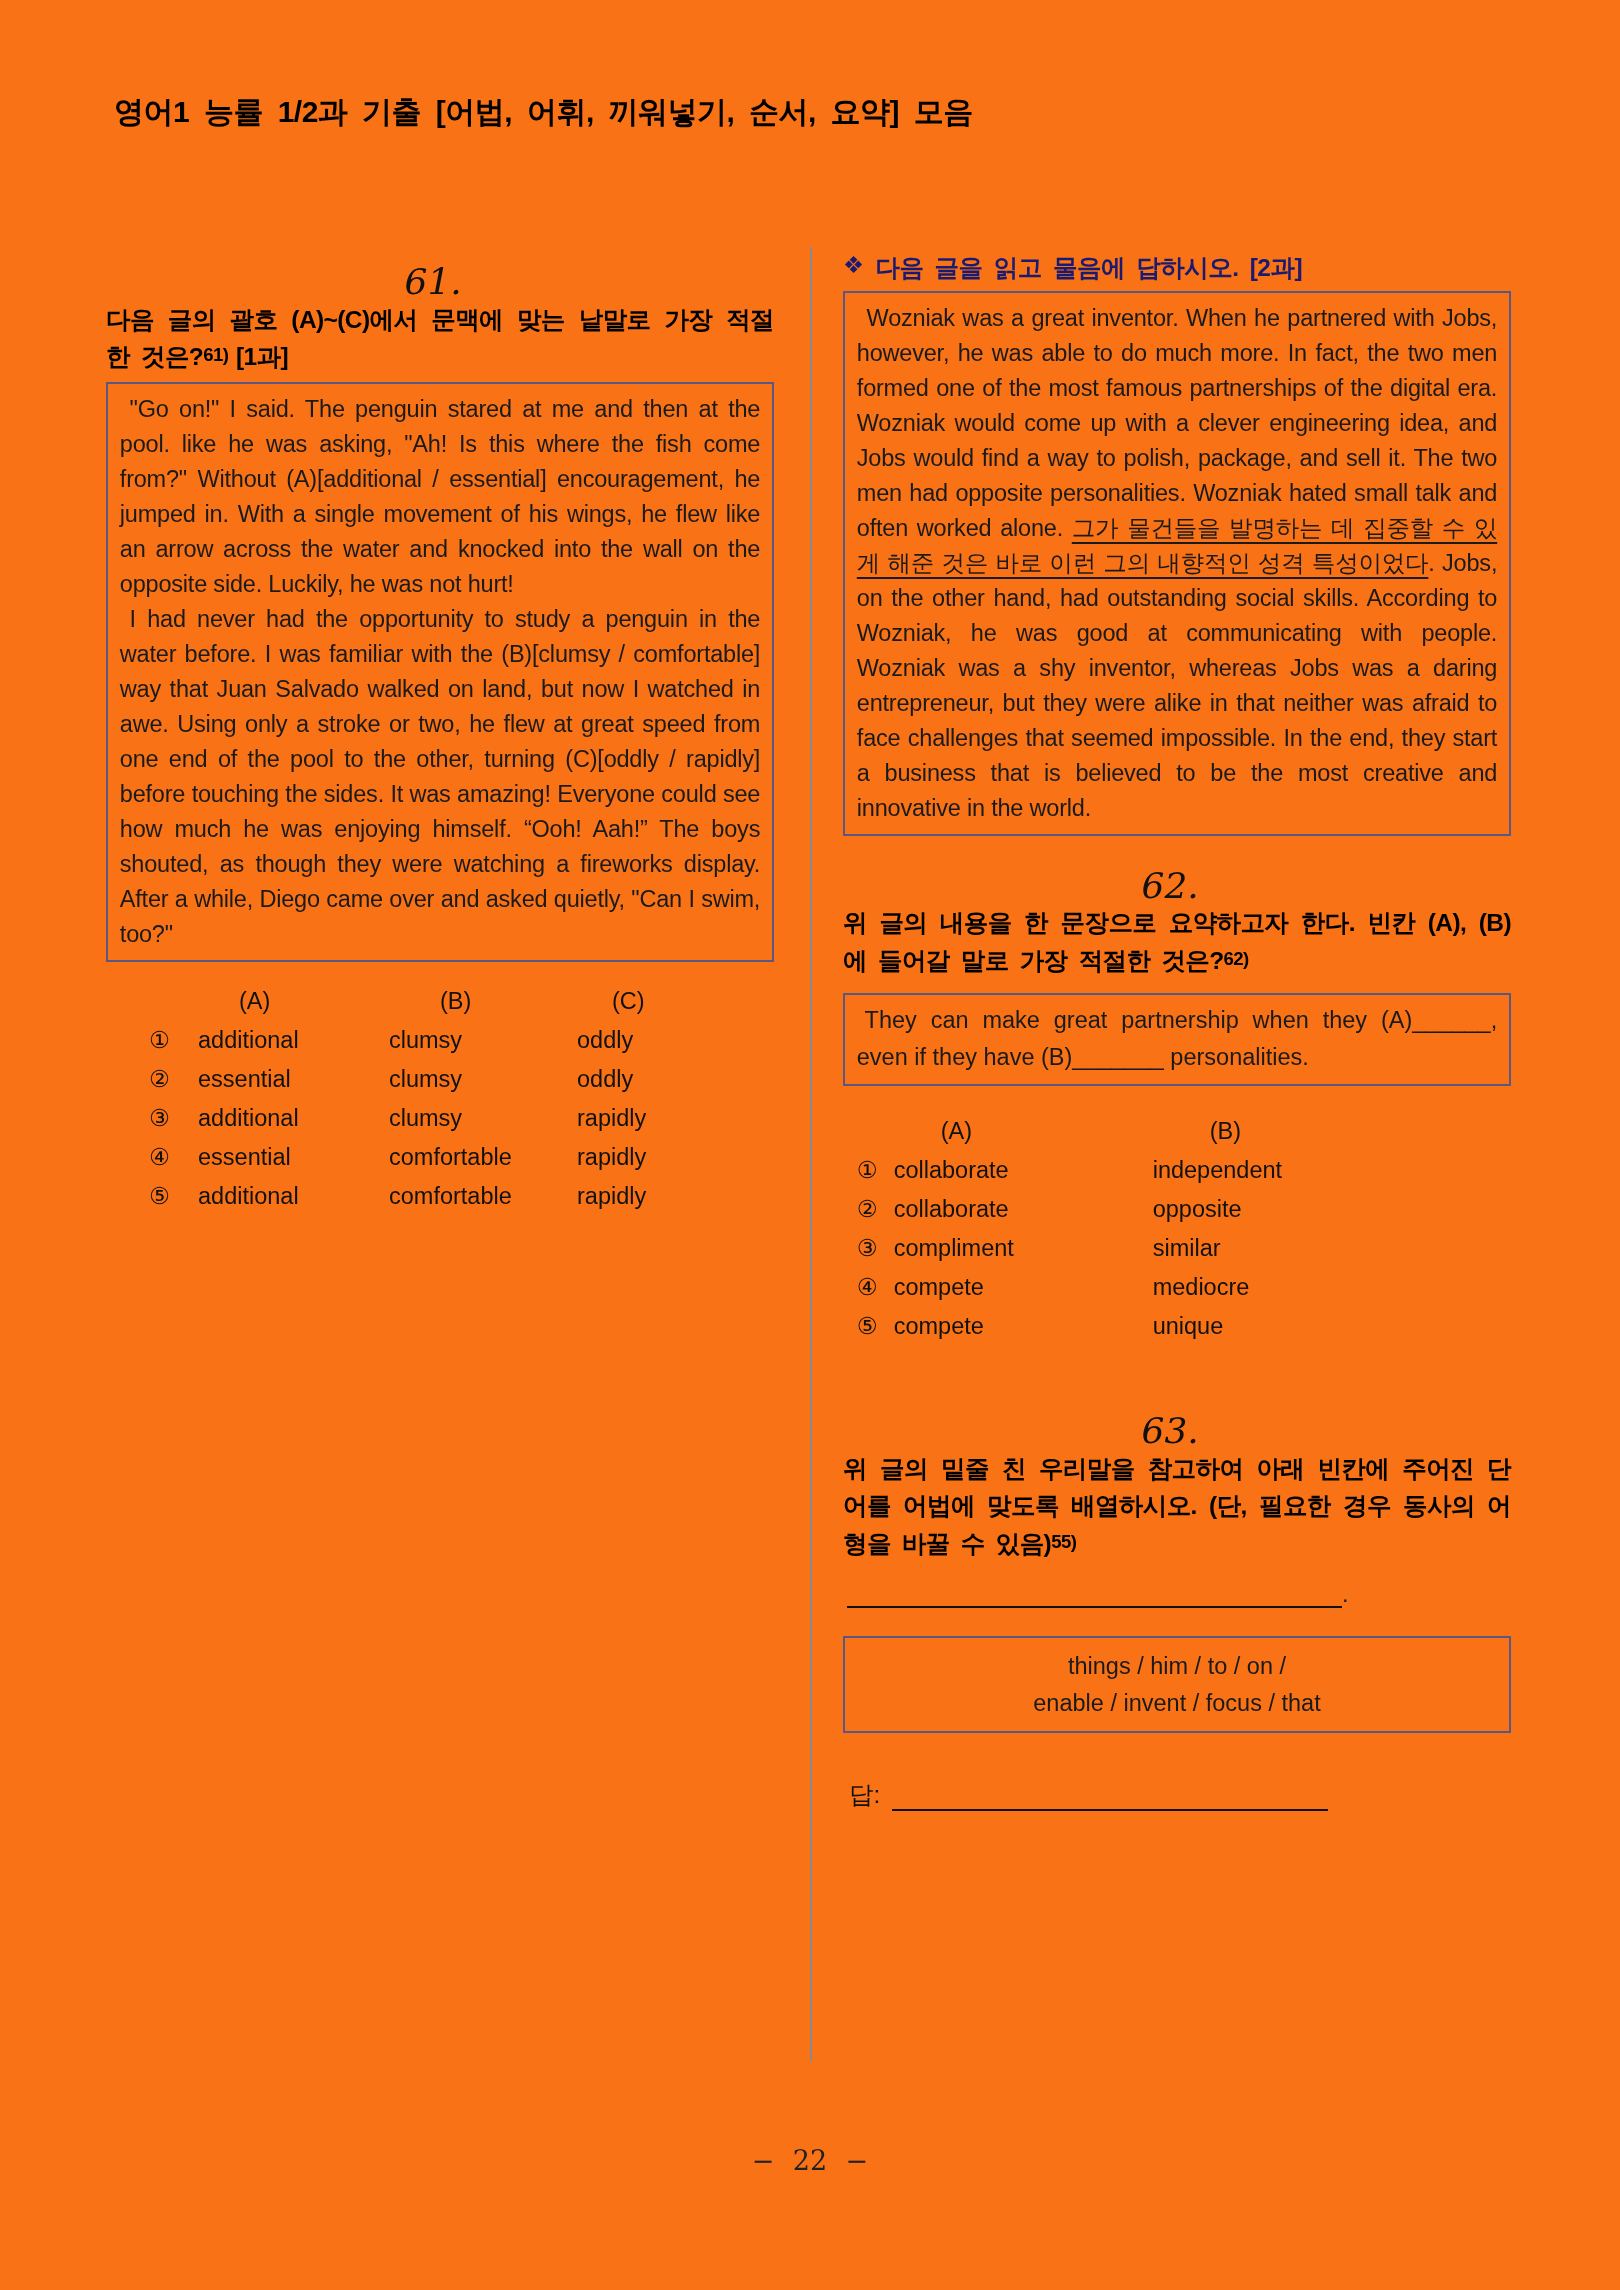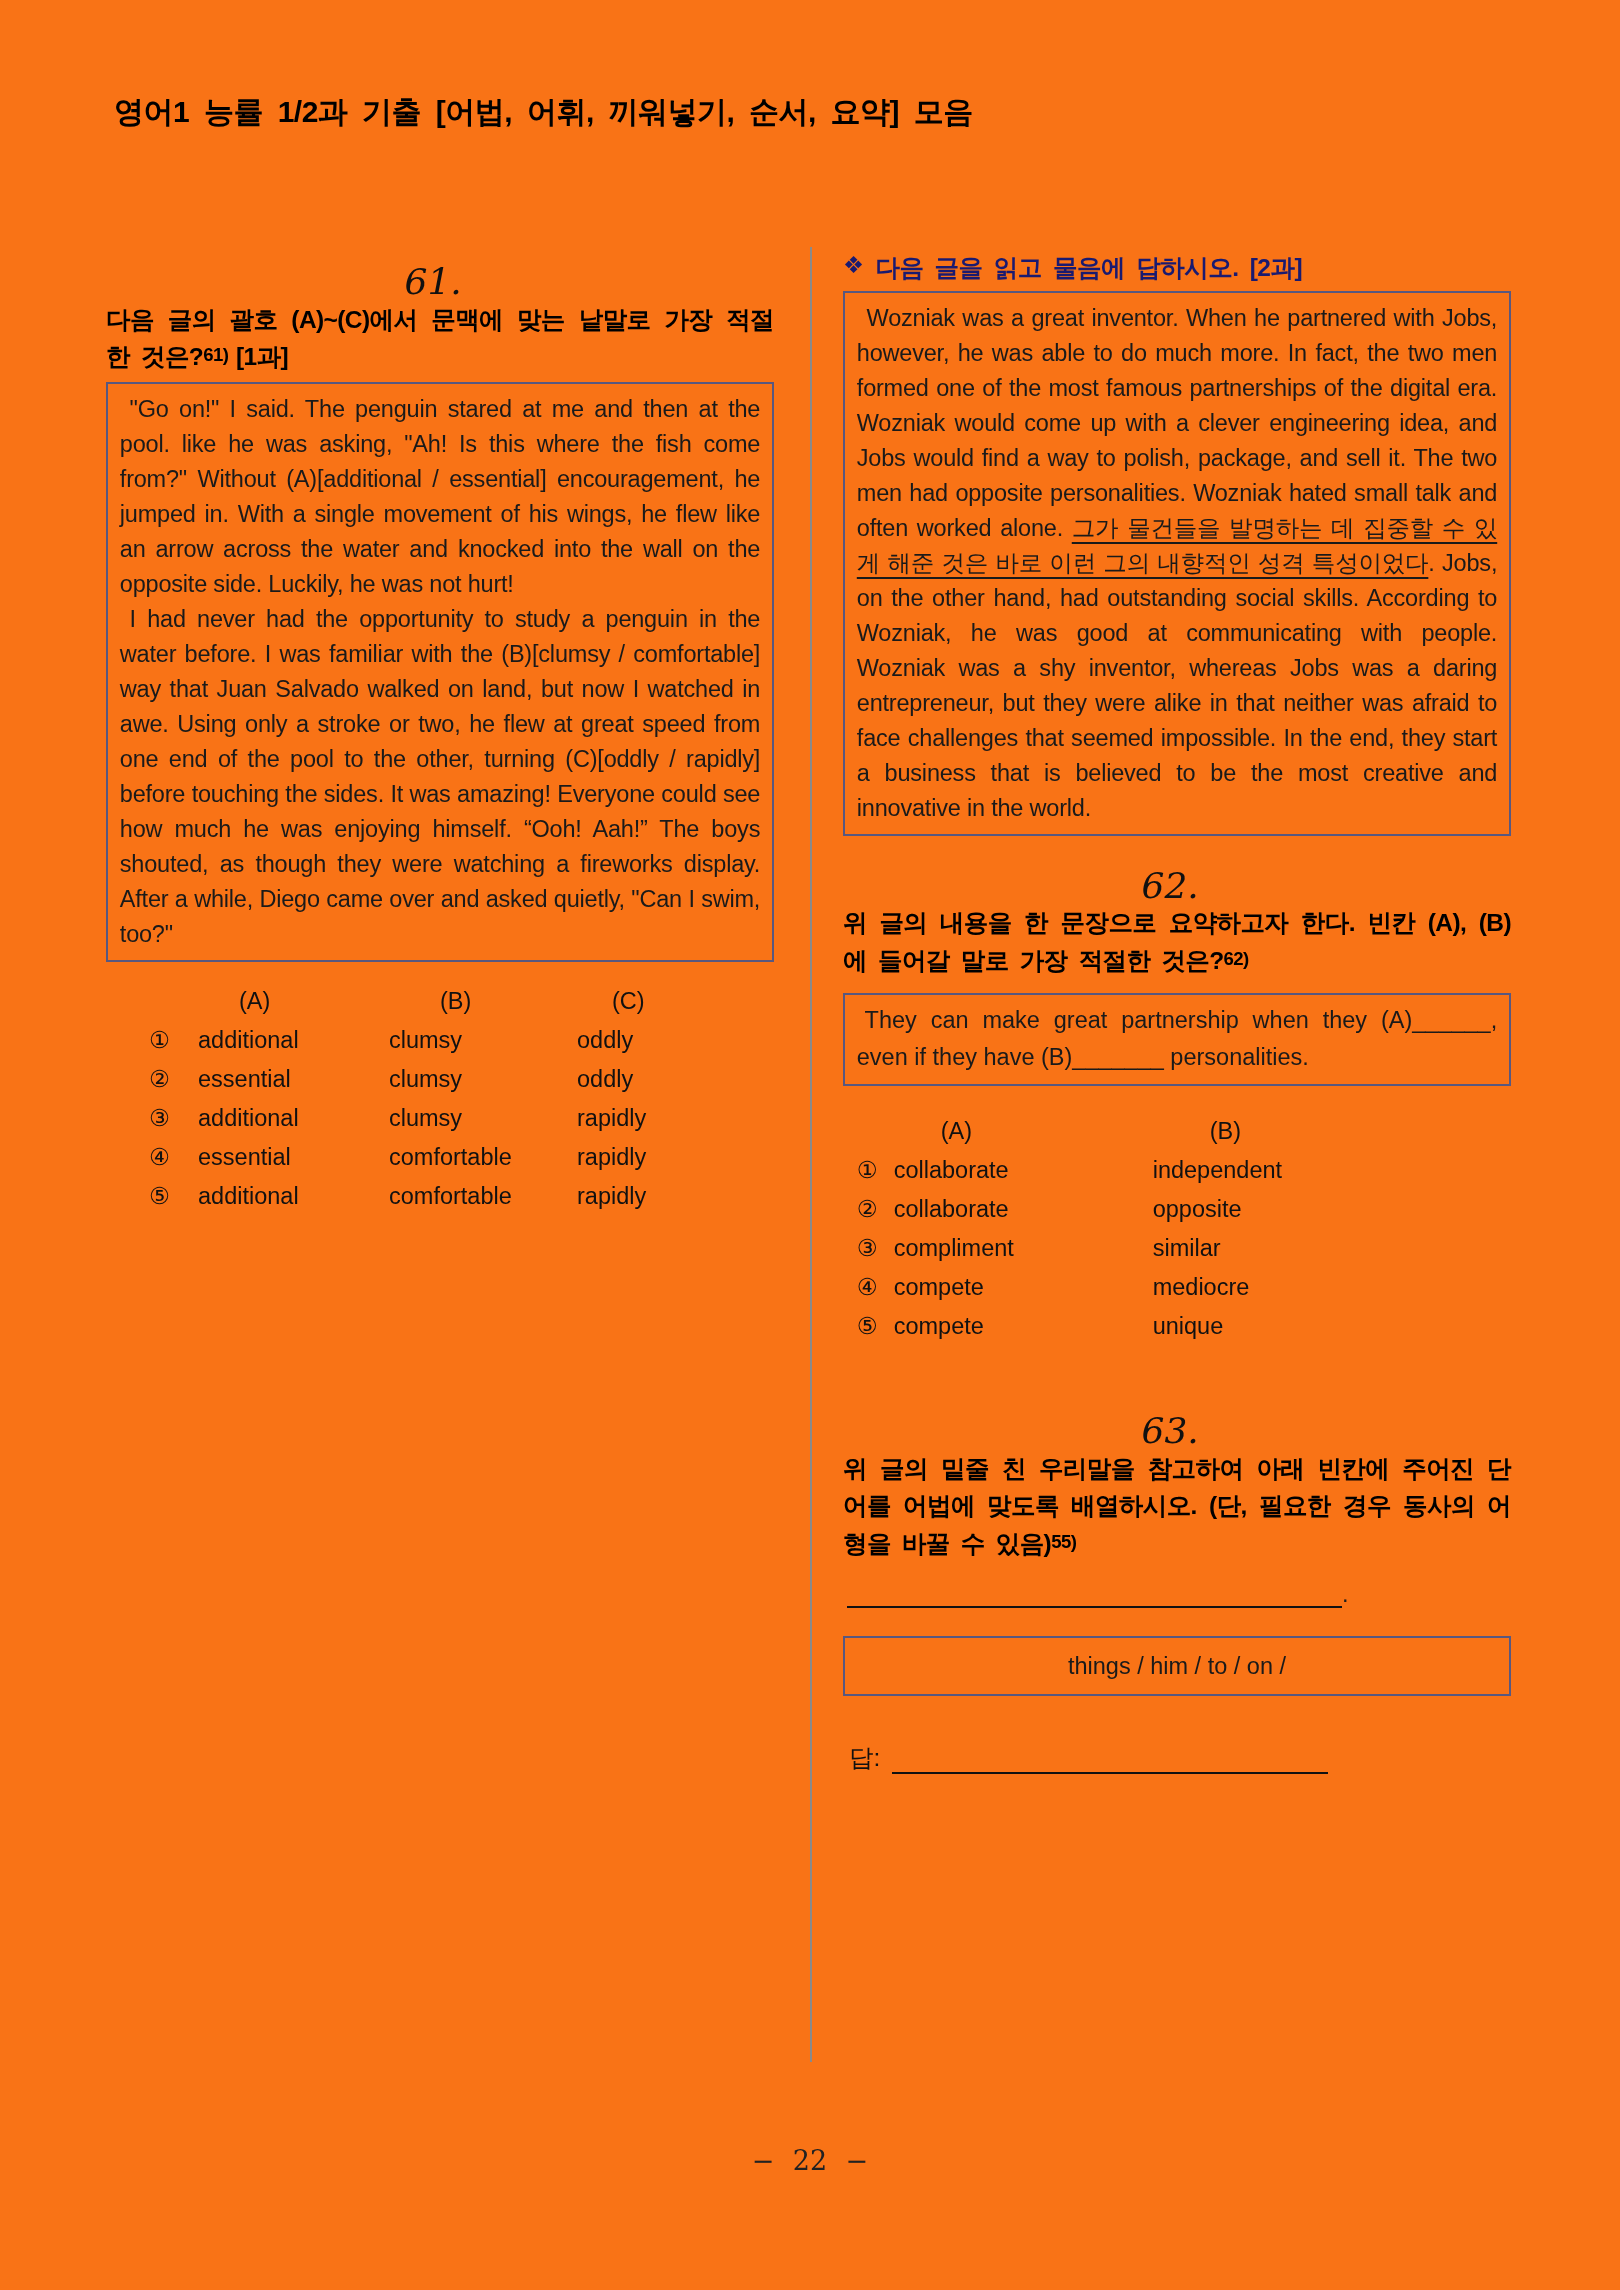--- a/index.html
+++ b/index.html
@@ -188,20 +188,21 @@
     </div>
 
 
     <div class="blank-row">
       <span class="blank-segment w505"></span>
       <span>.</span>
     </div>
 
     <div class="word-box">
       <p>things / him / to / on /</p>
+      <p>enable / invent / focus / that</p>
     </div>
 
     <div class="answer-row">
       <span>답:</span>
       <span class="blank-segment w445"></span>
     </div>
   </div>
 
   <div class="page-num">− 22 −</div>
 

